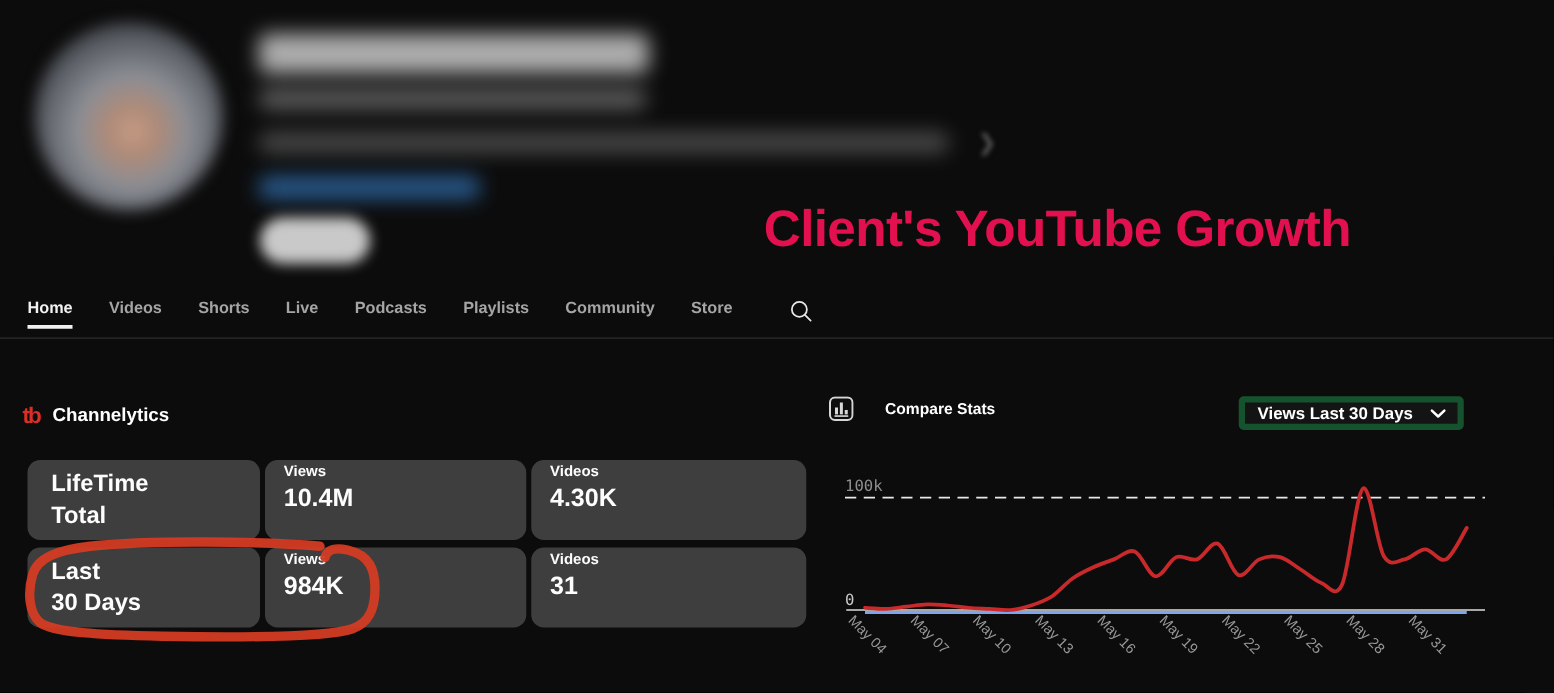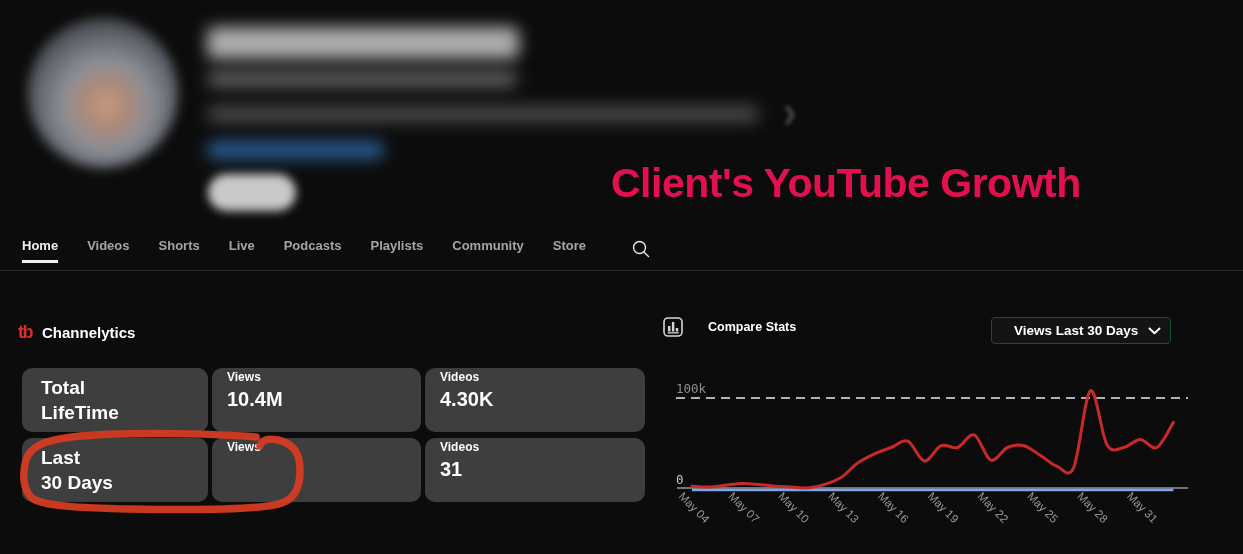--- a/index.html
+++ b/index.html
@@ -54,23 +54,23 @@
   .big  { font-size:20px; font-weight:700; color:#fdfdfd; margin-top:4px; }
   .footnote { position:absolute; left:22px; top:506px; width:623px; text-align:right; font-size:11px; color:#ababab; }
 
   .annotation-svg { position:absolute; left:10px; top:424px; width:310px; height:100px; pointer-events:none; }
 
   
   .compare-head { position:absolute; left:663px; top:317px; display:flex; align-items:center; gap:25px; }
   .compare-title { font-size:12.5px; font-weight:700; color:#fff; }
   .dropdown {
     position:absolute; left:991px; top:317px; width:180px; height:27px;
-    border:1px solid #14532d; border-radius:4px; background:#141414;
+    border:5px solid #14532d; border-radius:4px; background:#141414;
     display:flex; align-items:center; justify-content:space-between;
-    padding:0 9px 0 22px; cursor:pointer;
+    padding:0 9px 0 10px; cursor:pointer;
   }
   .dropdown .val { font-size:13.5px; font-weight:700; color:#fff; white-space:nowrap; }
   .chart-wrap { position:absolute; left:676px; top:383px; width:560px; height:171px; }
 </style>
 </head>
 <body>
 
 <div class="page">
 
   <div class="avatar-blur"></div>
@@ -100,39 +100,40 @@
   <div class="nav-divider"></div>
 
   <div class="chanbar">
     <span class="tb-glyph" style="color: rgb(217, 47, 39);">tb</span>
     <span class="chan-label">Channelytics</span>
   </div>
 
   <div class="stats">
     <div class="srow">
       <div class="sbox lbl">
+        <span class="line">LifeTime</span>
         <span class="line">Total</span>
-        <span class="line">LifeTime</span>
       </div>
       <div class="sbox val c2">
         <div class="mini">Views</div>
         <div class="big">10.4M</div>
       </div>
       <div class="sbox val c3">
         <div class="mini">Videos</div>
         <div class="big">4.30K</div>
       </div>
     </div>
     <div class="srow">
       <div class="sbox lbl">
         <span class="line">Last</span>
         <span class="line">30 Days</span>
       </div>
       <div class="sbox val c2">
         <div class="mini">Views</div>
+        <div class="big">984K</div>
       </div>
       <div class="sbox val c3">
         <div class="mini">Videos</div>
         <div class="big">31</div>
       </div>
     </div>
   </div>
 
   <svg class="annotation-svg" viewBox="0 0 310 100">
     <path d="M 246 13

